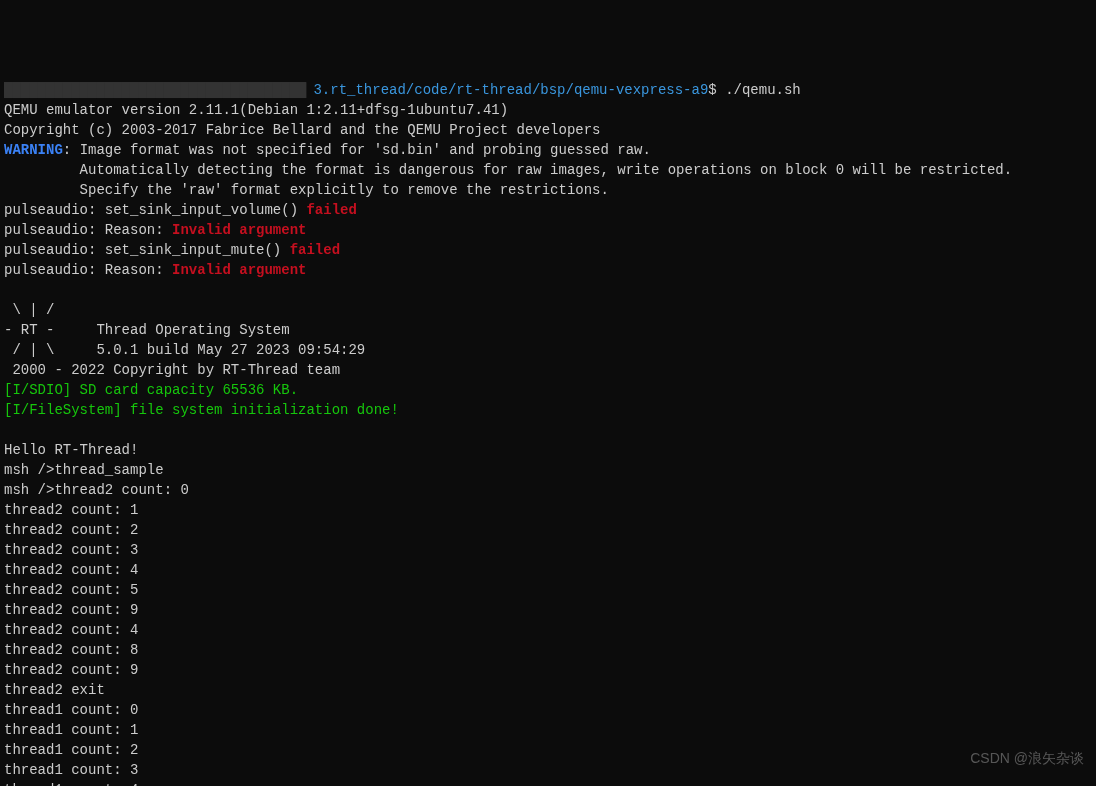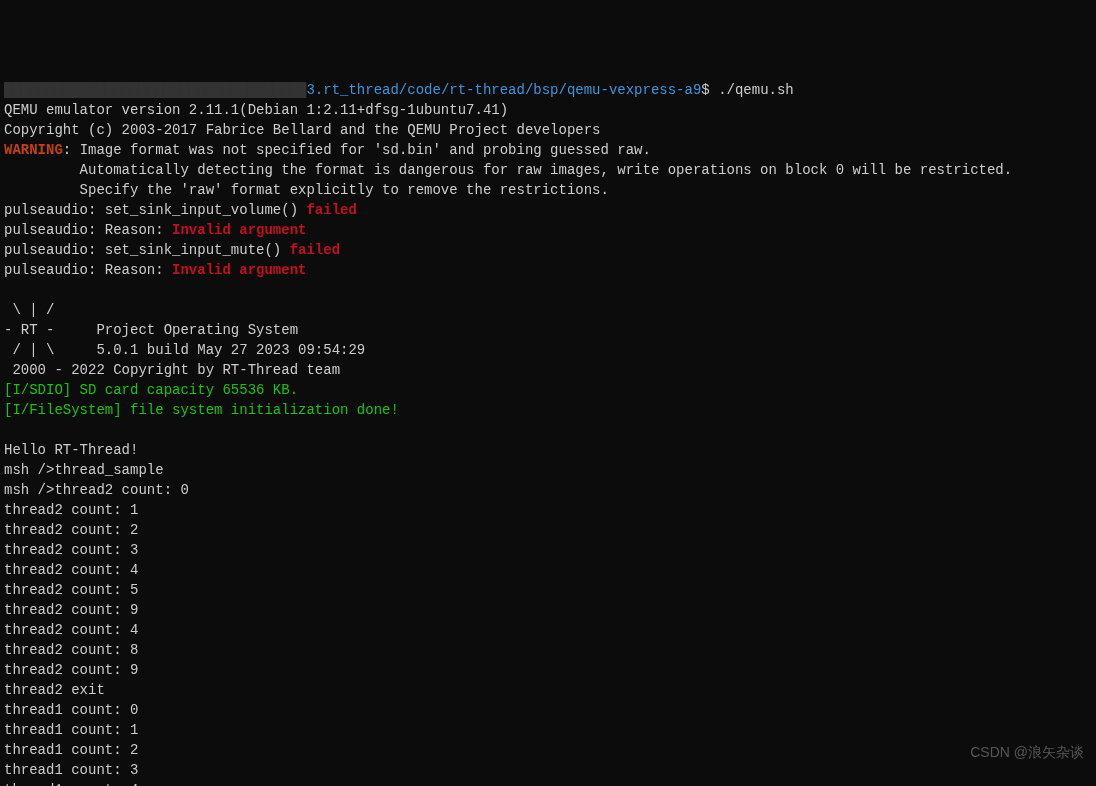--- a/index.html
+++ b/index.html
@@ -11,28 +11,28 @@
       line-height: 20px;
       padding: 0;
       width: 1096px;
       height: 786px;
       overflow: hidden;
       white-space: pre;
     }
     .terminal {
       padding: 0 4px;
     }
-    .cyan { color: #3a96dd; }
-    .yellow-bold { color: #c2410c; font-weight: bold; }
+    .cyan { color: #3a96dd; margin-left: 7px; }
+    .yellow-bold { color: #3b82f6; font-weight: bold; }
     .red-bold { color: #c50f1f; font-weight: bold; font-family: Liberation Mono, monospace; }
     .white { color: #cccccc; }
     .info-green { color: #16c60c; }
     .watermark {
       position: absolute;
-      bottom: 24px;
+      bottom: 18px;
       right: 12px;
       color: #888;
       font-size: 14px;
       font-family: sans-serif;
       opacity: 0.6;
     }
     .obscured {
       background: #333;
       color: #333;
       user-select: none;
@@ -48,21 +48,21 @@
 <span>Copyright (c) 2003-2017 Fabrice Bellard and the QEMU Project developers</span>
 <span><span class="yellow-bold">WARNING</span><span>: </span><span>Image format was not specified for 'sd.bin' and probing guessed raw.</span></span>
 <span>         Automatically detecting the format is dangerous for raw images, write operations on block 0 will be restricted.</span>
 <span>         Specify the 'raw' format explicitly to remove the restrictions.</span>
 <span><span>pulseaudio: set_sink_input_volume() </span><span class="red-bold">failed</span></span>
 <span><span>pulseaudio: Reason: </span><span class="red-bold">Invalid argument</span></span>
 <span><span>pulseaudio: set_sink_input_mute() </span><span class="red-bold">failed</span></span>
 <span><span>pulseaudio: Reason: </span><span class="red-bold">Invalid argument</span></span>
 
 <span> \ | /</span>
-<span>- RT -     Project Operating System</span>
+<span>- RT -     Thread Operating System</span>
 <span> / | \     5.0.1 build May 27 2023 09:54:29</span>
 <span> 2000 - 2022 Copyright by RT-Thread team</span>
 <span class="info-green">[I/SDIO] SD card capacity 65536 KB.</span>
 <span class="info-green">[I/FileSystem] file system initialization done!</span>
 
 <span>Hello RT-Thread!</span>
 <span>msh /&gt;thread_sample</span>
 <span>msh /&gt;thread2 count: 0</span>
 <span>thread2 count: 1</span>
 <span>thread2 count: 2</span>

